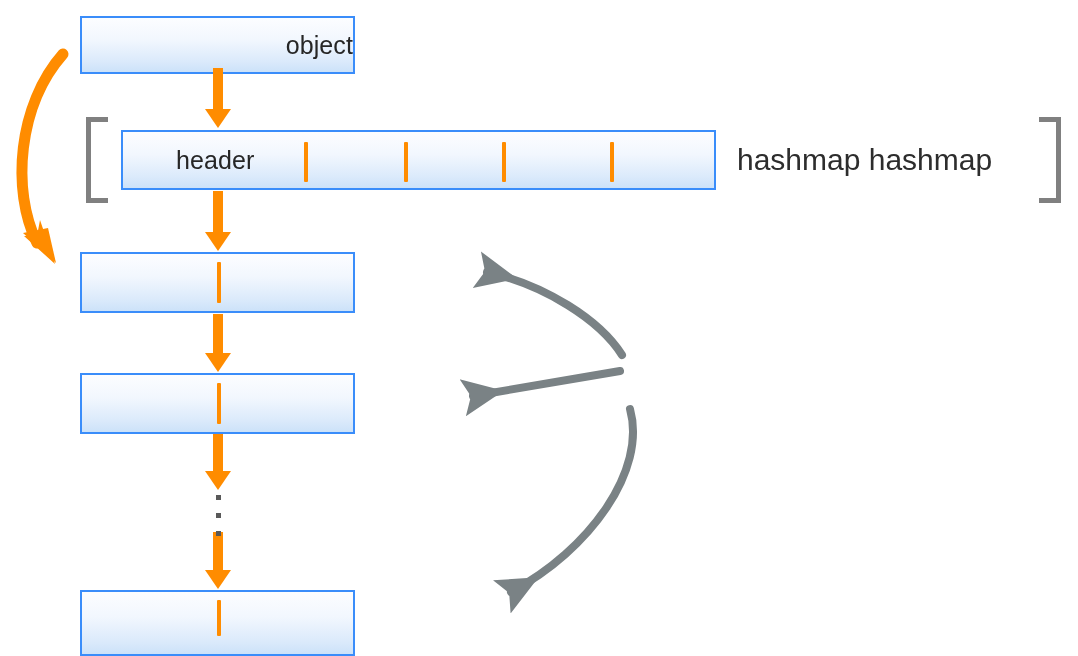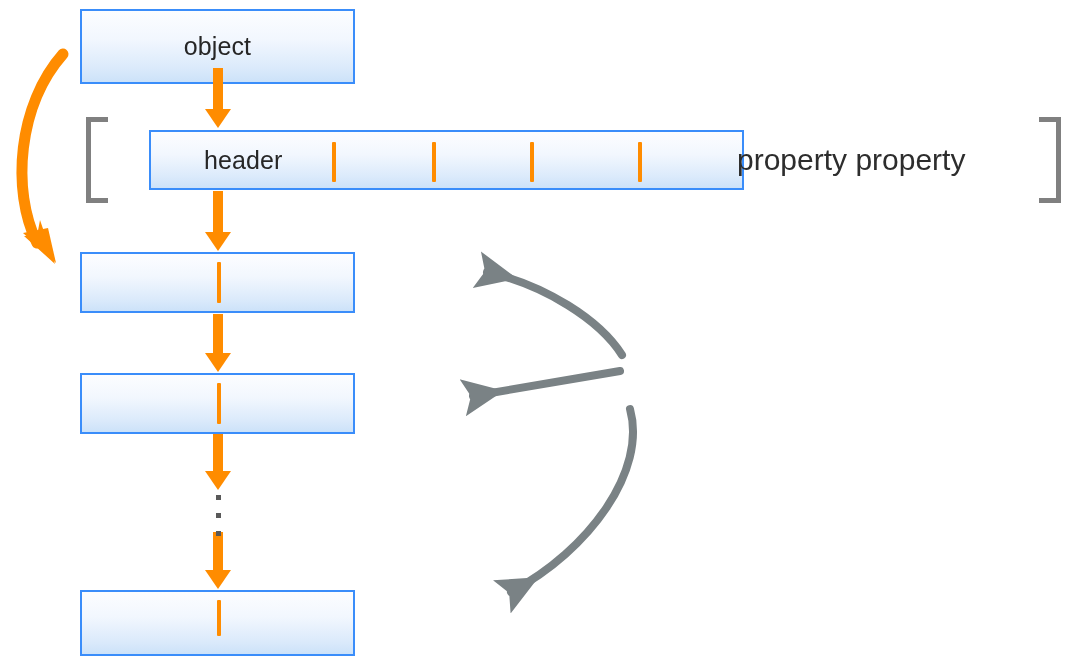--- a/index.html
+++ b/index.html
@@ -30,23 +30,23 @@
     justify-content: center;
   }
   .box-label {
     font-size: 25px;
     color: #262626;
     letter-spacing: .1px;
     line-height: 1;
     position: relative;
     z-index: 3;
   }
-  .box-object  { left: 80px;  top: 9px;   width: 275px; height: 75px; }
+  .box-object  { left: 80px;  top: 16px;   width: 275px; height: 58px; justify-content: flex-end; }
   .box-header  { left: 121px; top: 130px; width: 595px; height: 60px;
-                 justify-content: flex-start; padding-left: 0; margin-left: 28px; }
+                 justify-content: flex-start; padding-left: 0; }
   .box-header .box-label { position: absolute; left: 53px; }
   .box-pair    { left: 80px;  width: 275px; height: 61px; }
   .pair-1      { top: 252px; }
   .pair-2      { top: 373px; }
   .pair-3      { top: 590px; height: 66px; }
 
   
   .tick {
     position: absolute;
     width: 4px;
@@ -213,16 +213,16 @@
   <div class="box box-pair pair-2">
     <span class="tick pair-tick"></span>
     <span class="box-label"></span>
   </div>
 
   <div class="box box-pair pair-3">
     <span class="tick pair-tick" style="top:8px;bottom:18px;"></span>
     <span class="box-label"></span>
   </div>
 
-  <div class="label label-hashmap">property property</div>
+  <div class="label label-hashmap">hashmap hashmap</div>
 
 
 </div>
 
 </body></html>

